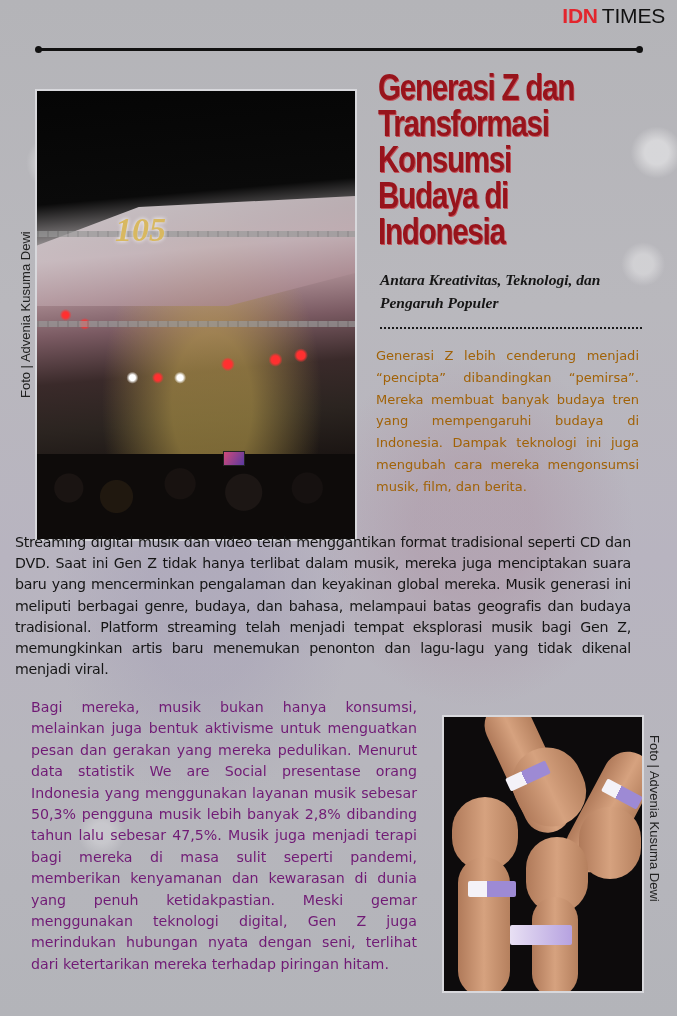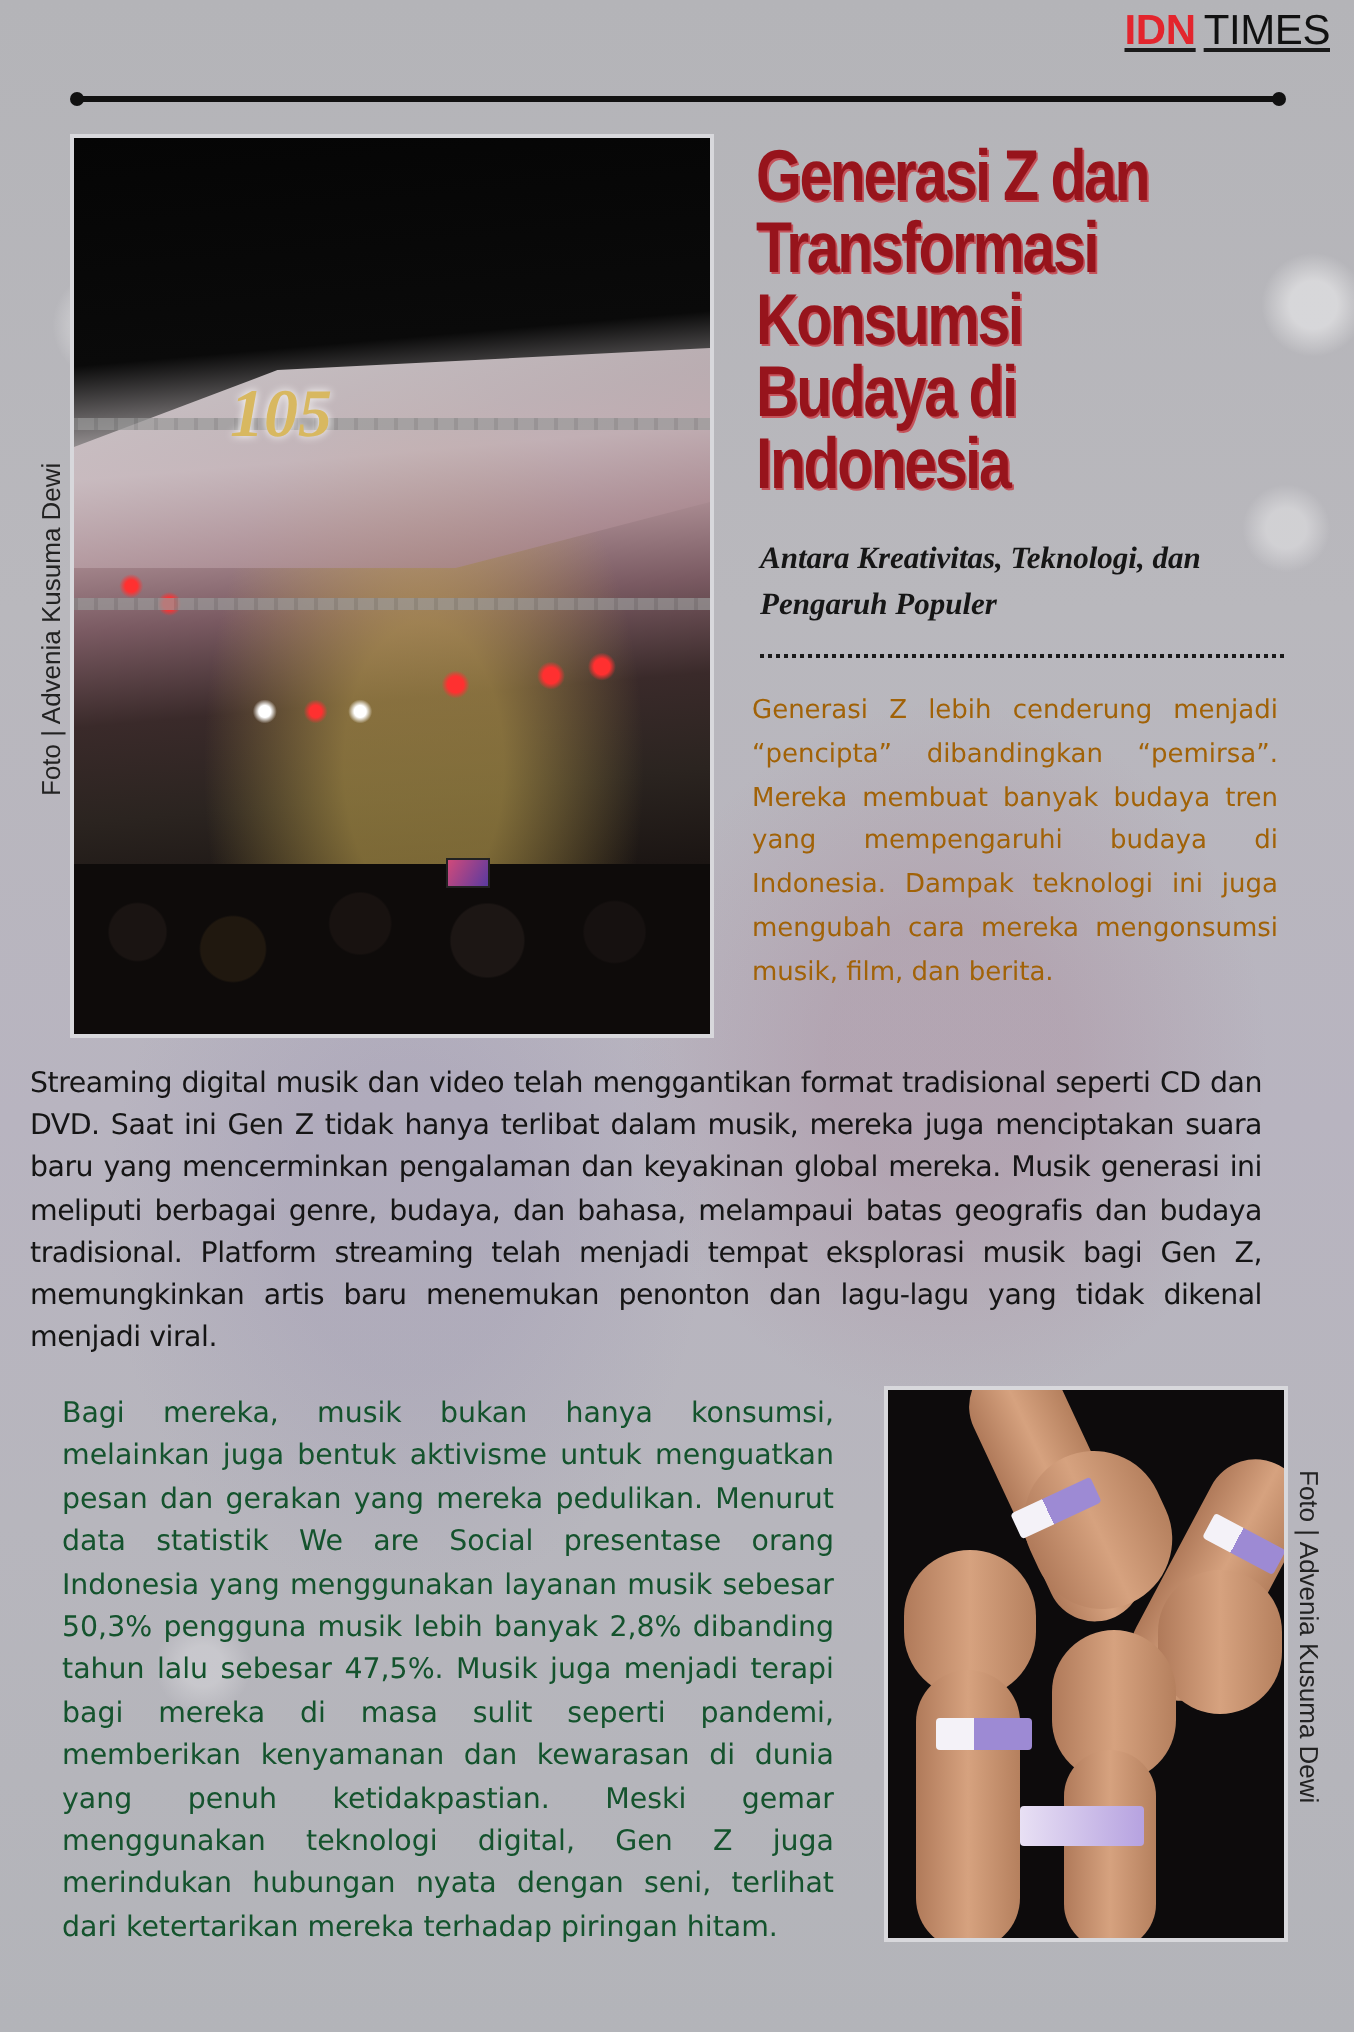--- a/index.html
+++ b/index.html
@@ -17,39 +17,40 @@
         radial-gradient(circle at 97% 15%, rgba(255,255,255,0.45) 0 12px, transparent 26px),
         radial-gradient(circle at 95% 26%, rgba(255,255,255,0.35) 0 10px, transparent 22px),
         radial-gradient(circle at 15% 82%, rgba(255,255,255,0.25) 0 10px, transparent 24px),
         radial-gradient(ellipse at 70% 52%, rgba(160,110,130,0.22) 0 60px, transparent 160px),
         radial-gradient(ellipse at 30% 60%, rgba(140,130,170,0.18) 0 60px, transparent 150px);
       pointer-events: none;
     }
     .brand {
       position: absolute; top: 4px; right: 12px;
       font-family: "Liberation Sans", sans-serif;
-      font-size: 21px; letter-spacing: -0.2px; text-decoration: underline;
+      font-size: 21px; letter-spacing: -0.2px;
     }
     .brand .idn { color: #e3252d; font-weight: bold; }
     .brand .times { color: #111; font-weight: normal; margin-left: 4px; }
 
     .top-rule {
       position: absolute; left: 38px; top: 48px; width: 602px; height: 3px;
       background: #111;
     }
     .top-rule::before, .top-rule::after {
       content: ""; position: absolute; top: -2px; width: 7px; height: 7px;
       background: #111; border-radius: 50%;
     }
     .top-rule::before { left: -3px; }
     .top-rule::after { right: -3px; }
 
     .photo {
       position: absolute; overflow: hidden;
       border: 2px solid #d8d8dc;
+      margin-top: 22px;
     }
     .photo-concert {
       left: 35px; top: 67px; width: 322px; height: 452px;
       background:
         radial-gradient(circle at 30% 64%, #fff 0 3px, transparent 6px),
         radial-gradient(circle at 45% 64%, #fff 0 3px, transparent 6px),
         radial-gradient(circle at 38% 64%, #ff3030 0 3px, transparent 6px),
         radial-gradient(circle at 60% 61%, #ff3030 0 4px, transparent 7px),
         radial-gradient(circle at 75% 60%, #ff3030 0 4px, transparent 7px),
         radial-gradient(circle at 83% 59%, #ff3030 0 4px, transparent 7px),
@@ -128,21 +129,21 @@
       color: #a16207;
     }
     .para1 {
       position: absolute; left: 15px; top: 532px; width: 616px;
       font-size: 14.2px; line-height: 21.2px; text-align: justify;
       color: #151515; letter-spacing: -0.25px;
     }
     .para2 {
       position: absolute; left: 31px; top: 697px; width: 386px;
       font-size: 14.2px; line-height: 21.4px; text-align: justify;
-      color: #14532d;
+      color: #701a75;
     }
   </style>
 </head>
 <body>
 
 <div class="bg-overlay"></div>
 
 <div class="brand">
   <span class="idn">IDN</span><span class="times">TIMES</span>
 </div>

